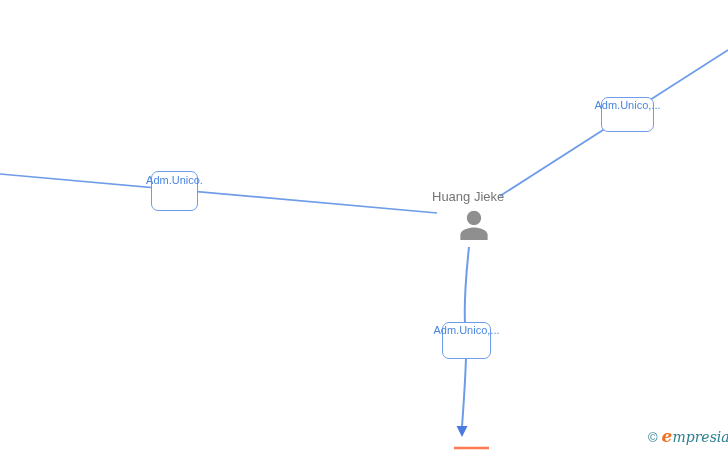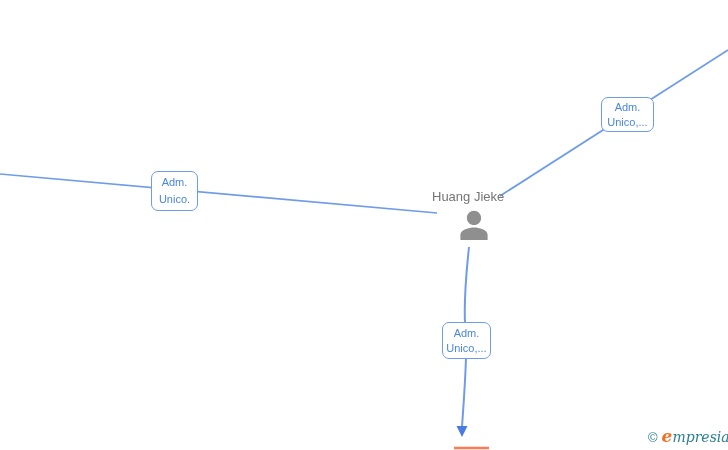--- a/index.html
+++ b/index.html
@@ -31,21 +31,21 @@
     position: absolute;
     box-sizing: border-box;
     background: #ffffff;
     border: 1.5px solid var(--label-border, #6f9ce8);
     border-radius: 7px;
     color: var(--label-text, #4a86e0);
     font-size: 11px;
     line-height: 15px;
     text-align: center;
     display: flex;
-    flex-direction: column;
+    flex-direction: row;
     justify-content: center;
     white-space: nowrap;
   }
   .edge-label.tall { line-height: 17px; }
   .node-label {
     position: absolute;
     color: var(--node-text, #757575);
     font-size: 13px;
     white-space: nowrap;
     text-align: right;

